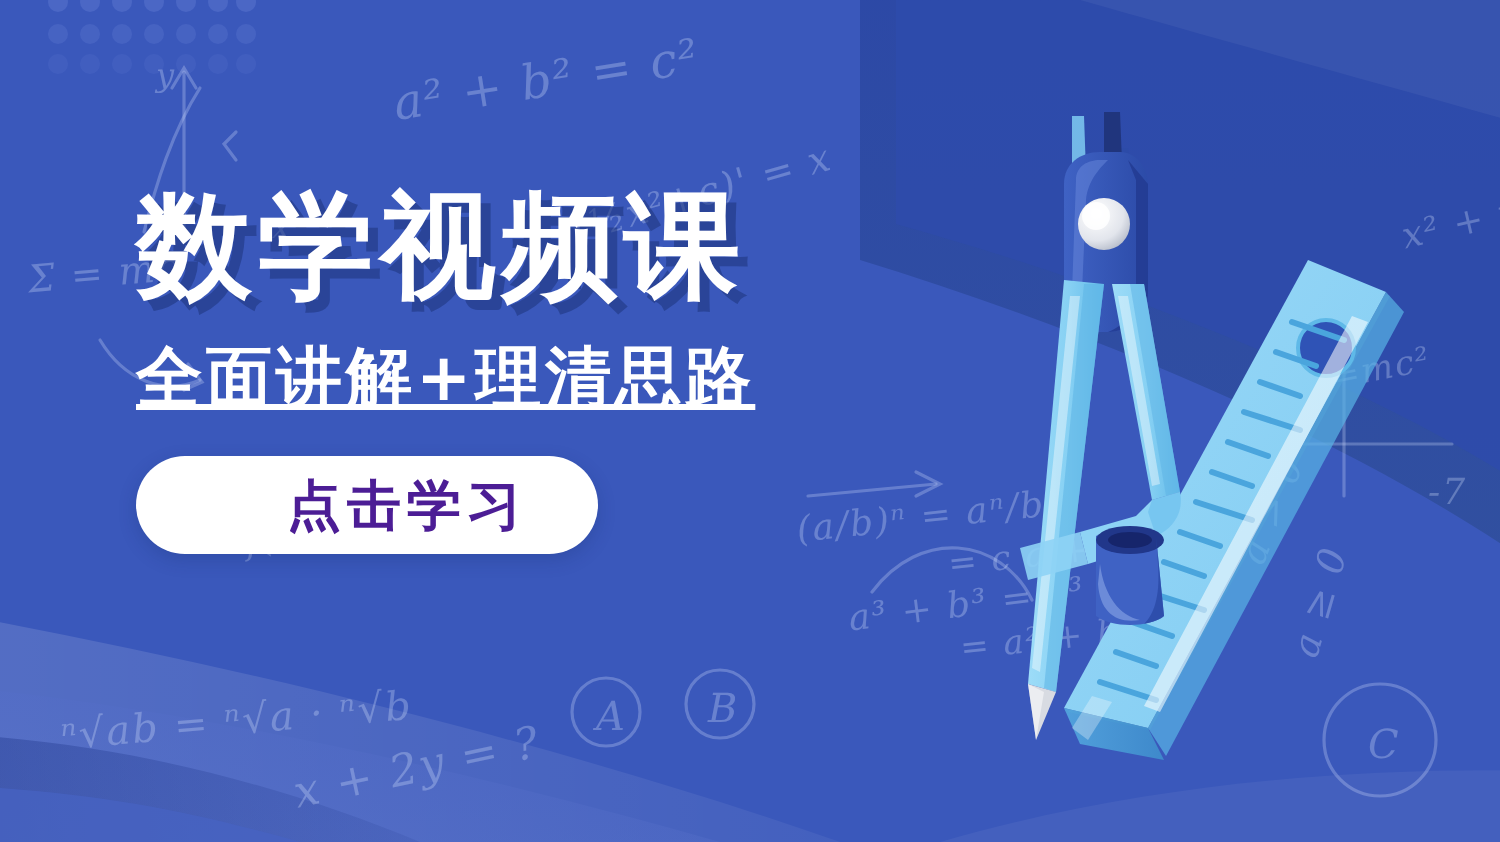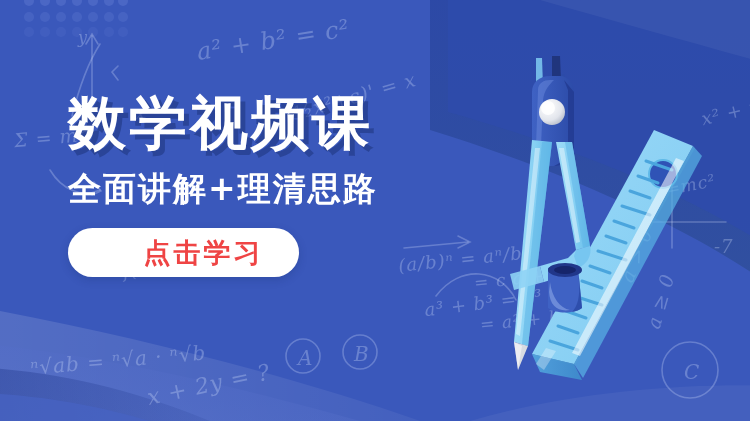--- a/index.html
+++ b/index.html
@@ -58,38 +58,39 @@
   }
   .subtitle {
     margin-top:14px;
     font-family:"DejaVu Sans", sans-serif;
     font-weight:bold;
     font-size:33px;
     line-height:38px;
     color:#ffffff;
     letter-spacing:2px;
     white-space:nowrap;
+    text-decoration:underline;
   }
   .cta {
     margin-top:20px;
     display:inline-flex;
     align-items:center;
     justify-content:center;
     width:231px; height:49px;
     background:#ffffff;
     border-radius:26px;
     box-shadow:0 3px 9px rgba(20,40,100,0.22);
     cursor:pointer;
   }
   .cta-label {
     font-family:"DejaVu Sans", sans-serif;
     font-weight:bold;
     font-size:27px;
     letter-spacing:3px;
-    color:#ef4444;
+    color:#4c1d95;
     margin-left:40px;
   }
 
   
   .illustration {
     position:absolute;
     left:470px; top:30px;
     width:280px; height:391px;
   }
 </style>

